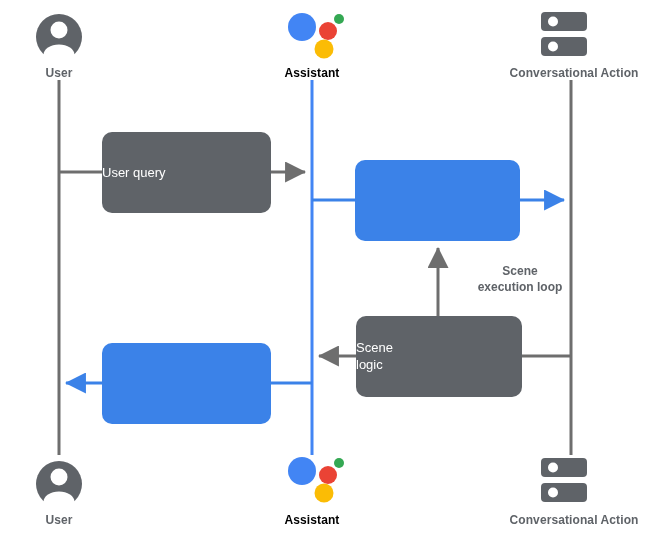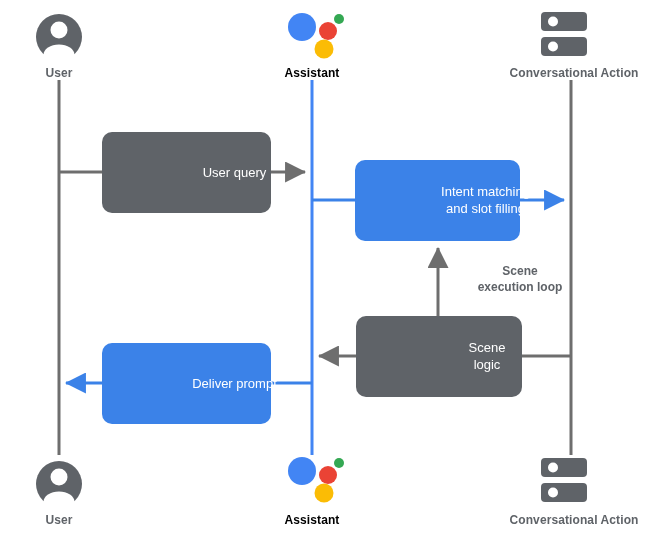--- a/index.html
+++ b/index.html
@@ -39,25 +39,24 @@
     letter-spacing: 0.1px;
     white-space: nowrap;
   }
   .actor-label.blue-label { color: #000000; }
   .box-label {
     position: absolute;
     color: #ffffff;
     font-family: "Liberation Sans", sans-serif;
     font-size: 13px;
     font-weight: normal;
-    text-align: center;
+    text-align: left;
     line-height: 17px;
     white-space: pre-line;
     pointer-events: none;
-    padding-left: 48px;
   }
   .loop-label {
     position: absolute;
     color: #5f6368;
     font-family: "Liberation Sans", sans-serif;
     font-size: 12px;
     font-weight: bold;
     text-align: center;
     line-height: 16px;
     white-space: pre-line;
@@ -190,24 +189,21 @@
   <div class="actor-label" style="left:489px; top:66px; width:170px;">Conversational Action</div>
 
   <div class="actor-label" style="left:9px; top:513px; width:100px;">User</div>
 
   <div class="actor-label blue-label" style="left:262px; top:513px; width:100px;">Assistant</div>
 
   <div class="actor-label" style="left:489px; top:513px; width:170px;">Conversational Action</div>
 
   <div class="box-label" style="left:102px; top:164px; width:169px;">User query</div>
 
-  <div class="box-label" style="left:355px; top:183px; width:165px;">Intent matching
-and slot filling</div>
 
   <div class="box-label" style="left:356px; top:339px; width:166px;">Scene
 logic</div>
 
-  <div class="box-label" style="left:102px; top:375px; width:169px;">Deliver prompt</div>
 
   <div class="loop-label" style="left:455px; top:263px; width:130px;">Scene
 execution loop</div>
 
 </div>
 
 </body></html>

